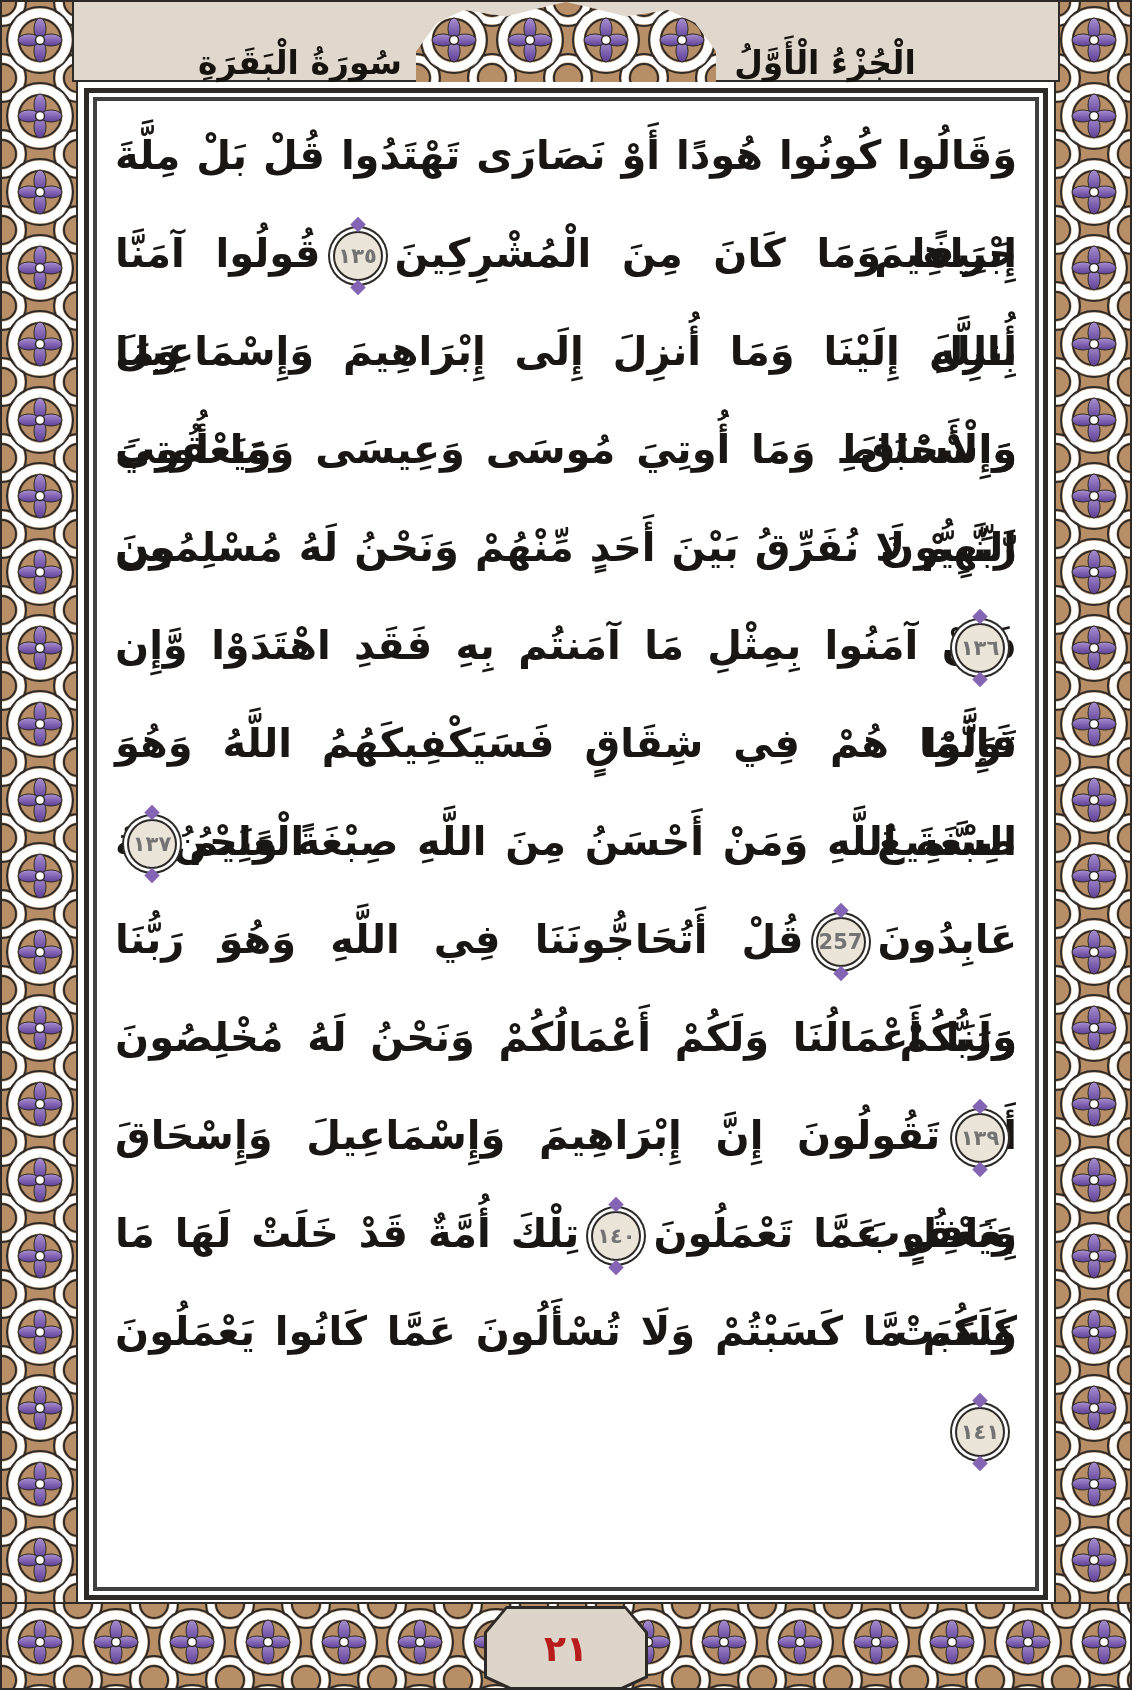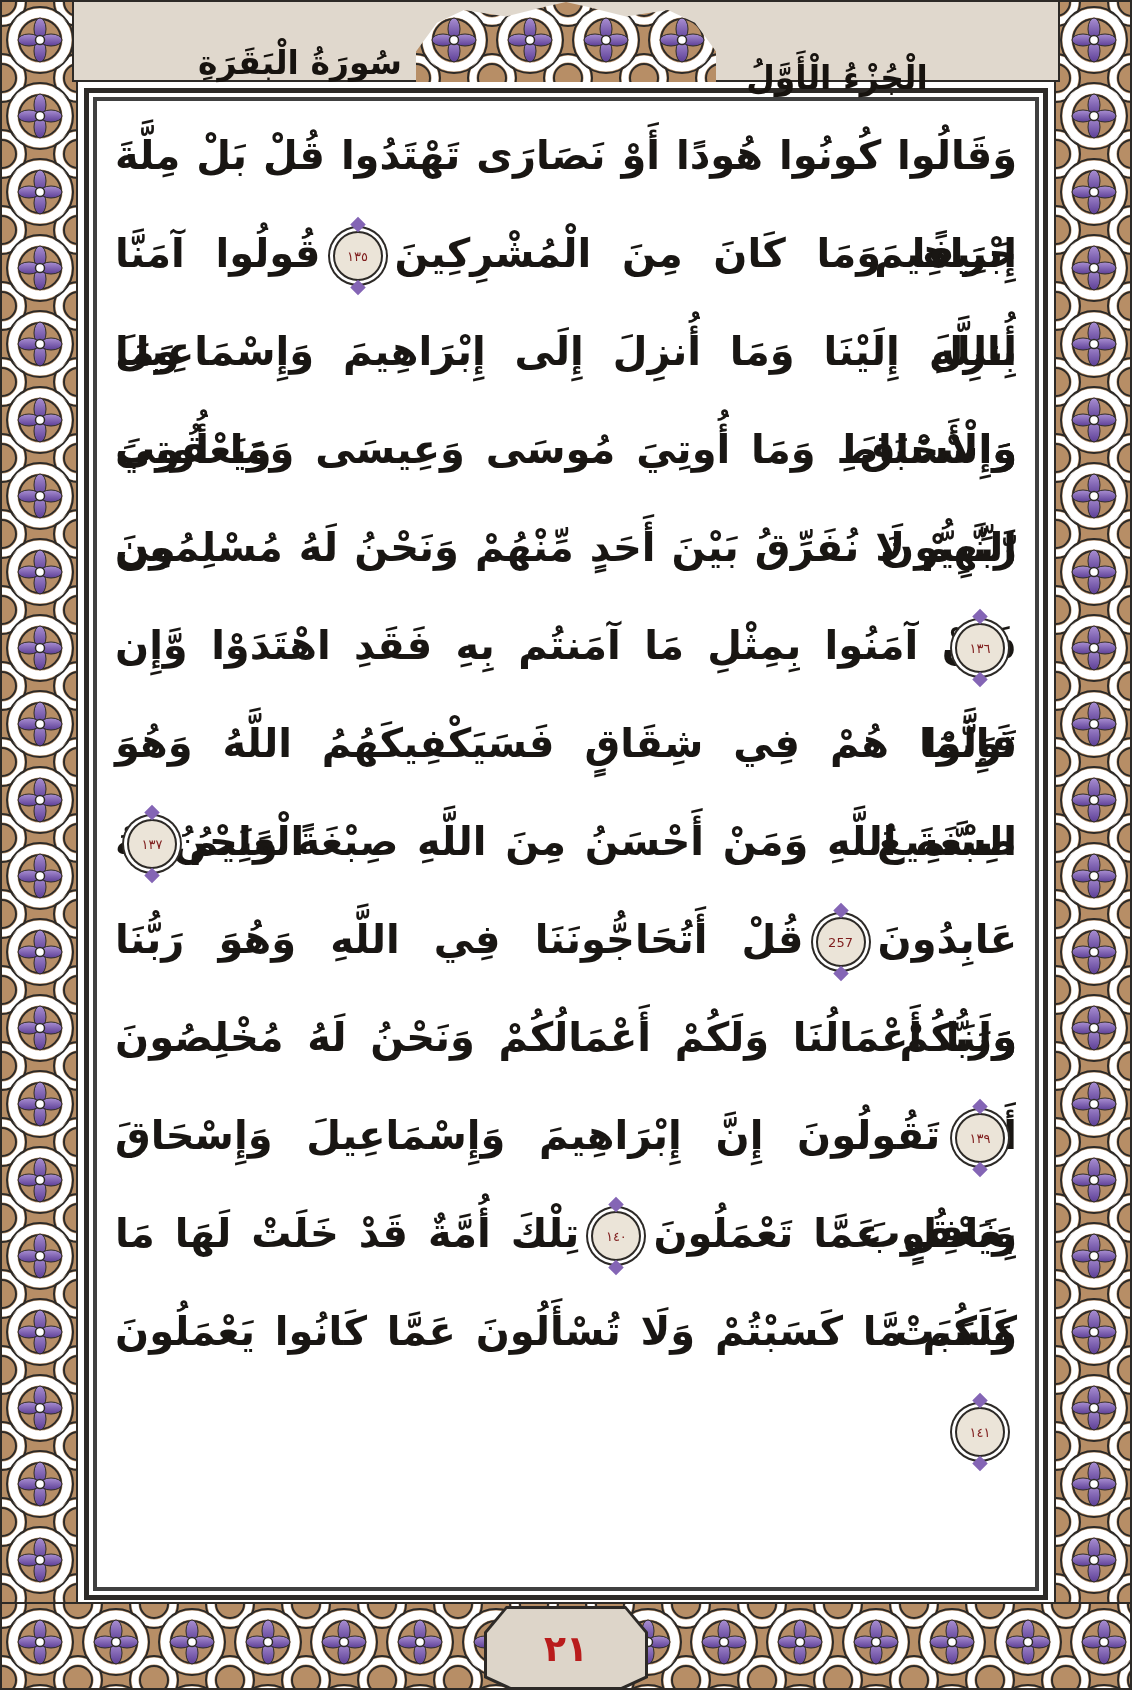--- a/index.html
+++ b/index.html
@@ -27,21 +27,21 @@
     left:416px;top:2px;width:300px;height:80px;
     clip-path:polygon(0 100%,0 62%,7% 26%,16% 10%,30% 18%,43% 6%,50% 0,57% 6%,70% 18%,84% 10%,93% 26%,100% 62%,100% 100%);
   }
   .title{
     position:absolute;z-index:4;top:0;height:82px;
     display:flex;align-items:flex-end;justify-content:center;
     font-size:33px;font-weight:bold;color:#17130f;
     letter-spacing:1px;
   }
   .title.surah{left:140px;width:320px;}
-  .title.juz{right:125px;width:340px;margin-top:15px;}
+  .title.juz{right:137px;width:340px;}
   
   .text-frame{
     position:absolute;z-index:2;
     left:84px;right:84px;top:88px;bottom:90px;
     border:5px solid #2d2a27;
     padding:4px;box-sizing:border-box;
     background:#ffffff;
   }
   .text-frame-inner{
     border:4px solid #404040;
@@ -72,21 +72,21 @@
     margin:0 12px;vertical-align:middle;
     position:relative;box-sizing:border-box;
   }
   .medallion::before,.medallion::after{
     content:"";position:absolute;left:50%;
     width:11px;height:11px;background:#8465b5;
     transform:translateX(-50%) rotate(45deg);
   }
   .medallion::before{top:-14px;}
   .medallion::after{bottom:-14px;}
-  .mnum{font-size:13px;font-weight:normal;color:#7f1d1d;line-height:1;}
+  .mnum{font-size:21px;font-weight:bold;color:#737373;line-height:1;}
   
   .cartouche{
     position:absolute;z-index:4;
     background:#2d2a27;
   }
   .cartouche .inner{
     position:absolute;left:3px;top:3px;right:3px;bottom:3px;
     background:#ddd5c9;
     display:flex;align-items:center;justify-content:center;
     font-size:36px;font-weight:bold;color:#b91c1c;

